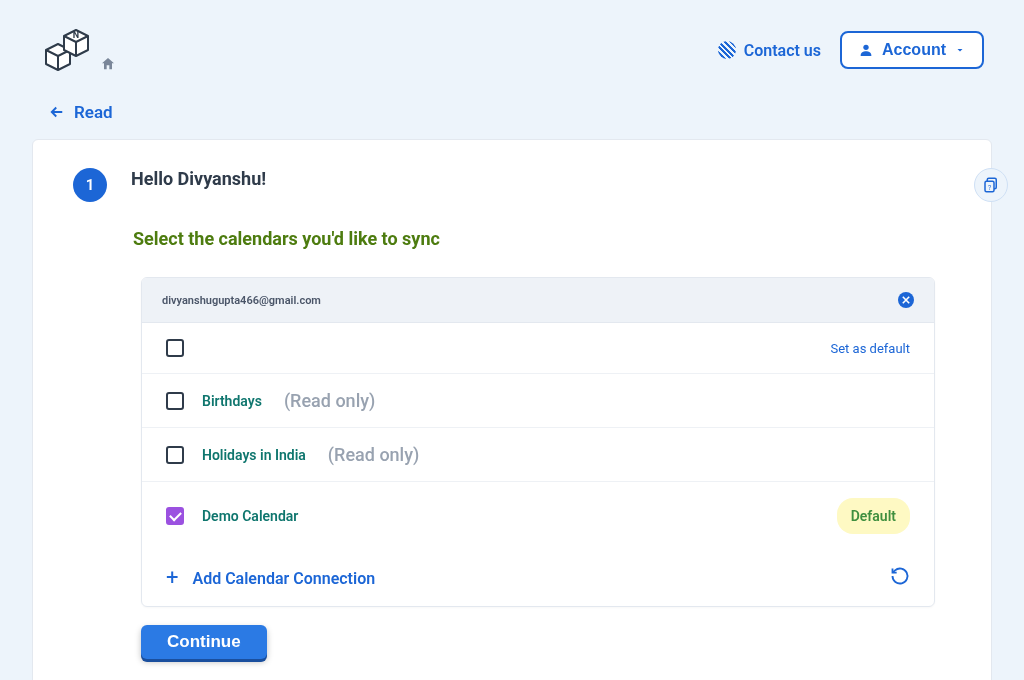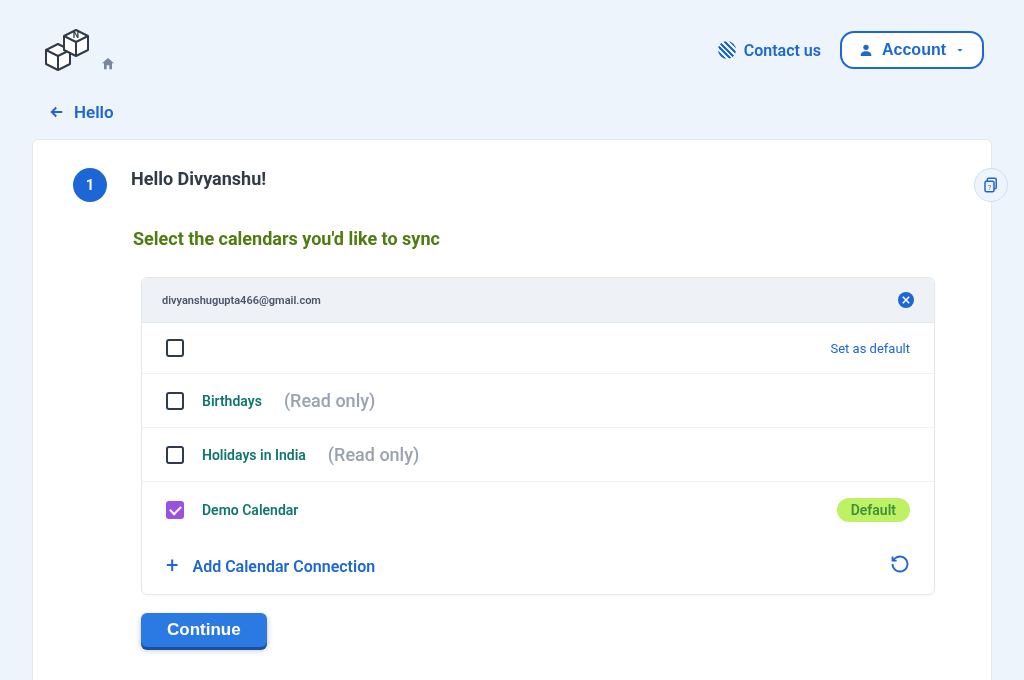--- a/index.html
+++ b/index.html
@@ -48,21 +48,21 @@
     border-radius: 50%;
     background: repeating-linear-gradient(45deg,#1c66d6 0 2px,transparent 2px 4px);
   }
   .account-btn {
     display: flex;
     align-items: center;
     gap: 8px;
     border: 2px solid #1c66d6;
     color: #1c66d6;
     background: #fff;
-    border-radius: 14px;
+    border-radius: 8px;
     padding: 8px 16px;
     font-weight: 600;
     font-size: 16px;
     cursor: pointer;
   }
   .back-link {
     display: inline-flex;
     align-items: center;
     gap: 8px;
     color: #1c66d6;
@@ -177,25 +177,25 @@
     font-size: 18px;
     margin-left: 4px;
   }
   .row .spacer { flex: 1; }
   .set-default {
     color: #1c66d6;
     font-size: 13px;
     cursor: pointer;
   }
   .default-badge {
-    background: #bef264;
+    background: #fef9c3;
     color: #3f8f3f;
     font-weight: 600;
     font-size: 14px;
-    padding: 4px 14px;
+    padding: 10px 14px;
     border-radius: 16px;
   }
   .add-row {
     display: flex;
     align-items: center;
     justify-content: space-between;
     padding: 16px 24px;
   }
   .add-link {
     display: flex;
@@ -279,21 +279,21 @@
           <path d="M7 10l5 5 5-5z"></path>
         </svg>
     </button>
   </div>
 </div>
 
 <div class="back-link">
   <svg width="18" height="18" viewBox="0 0 24 24" fill="none" stroke="currentColor" stroke-width="2.5">
       <path d="M19 12H5M11 18l-6-6 6-6"></path>
     </svg>
-  <span>Hello</span>
+  <span>Read</span>
 </div>
 
 <div class="card">
   <div class="step-header">
     <div class="step-badge">1</div>
     <div class="greeting">Hello Divyanshu!</div>
   </div>
   <div class="subtitle">Select the calendars you'd like to sync</div>
 
   <div class="inner">

